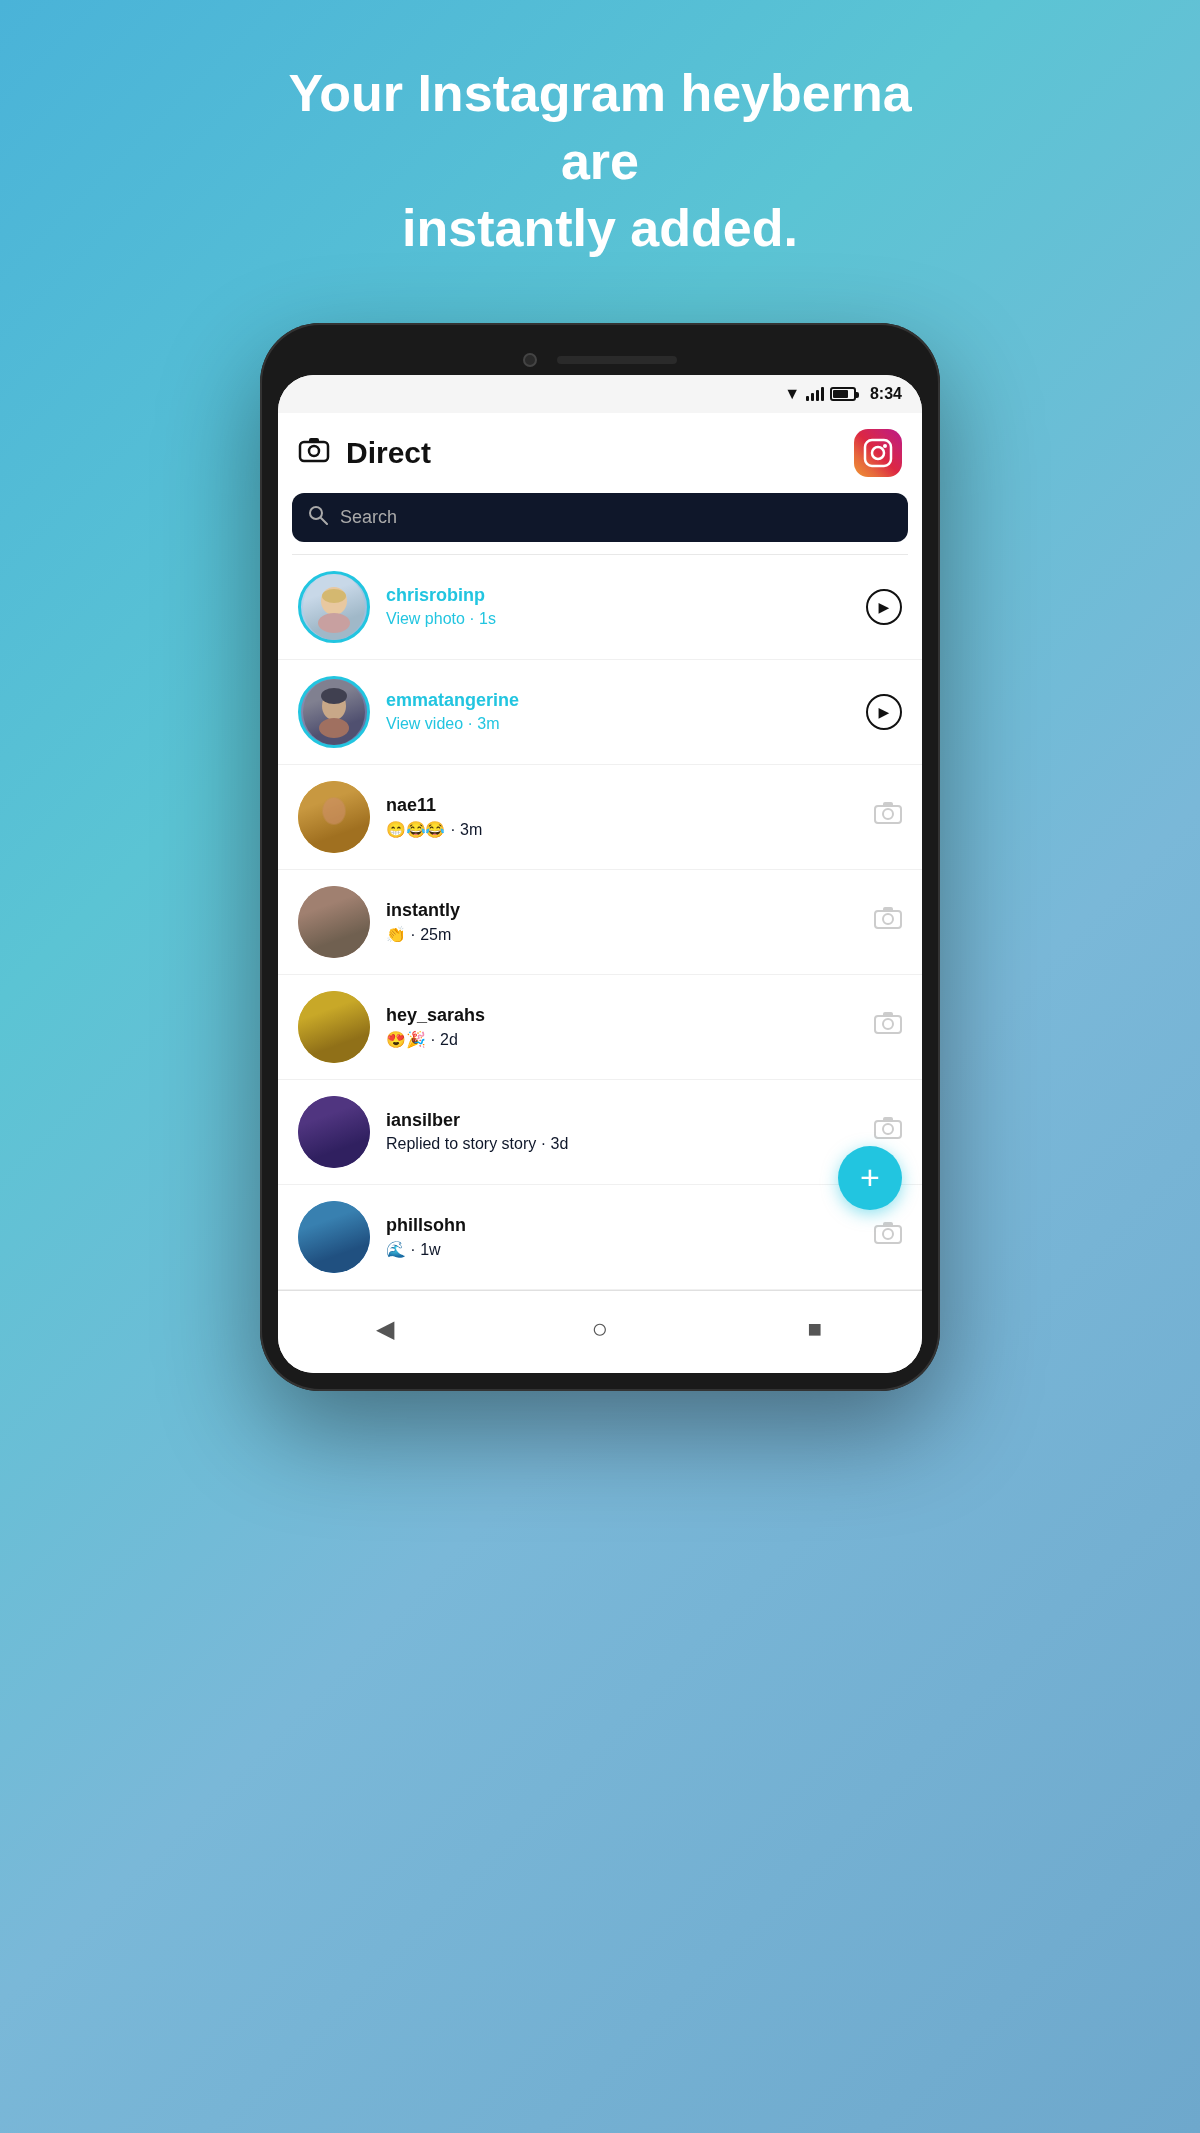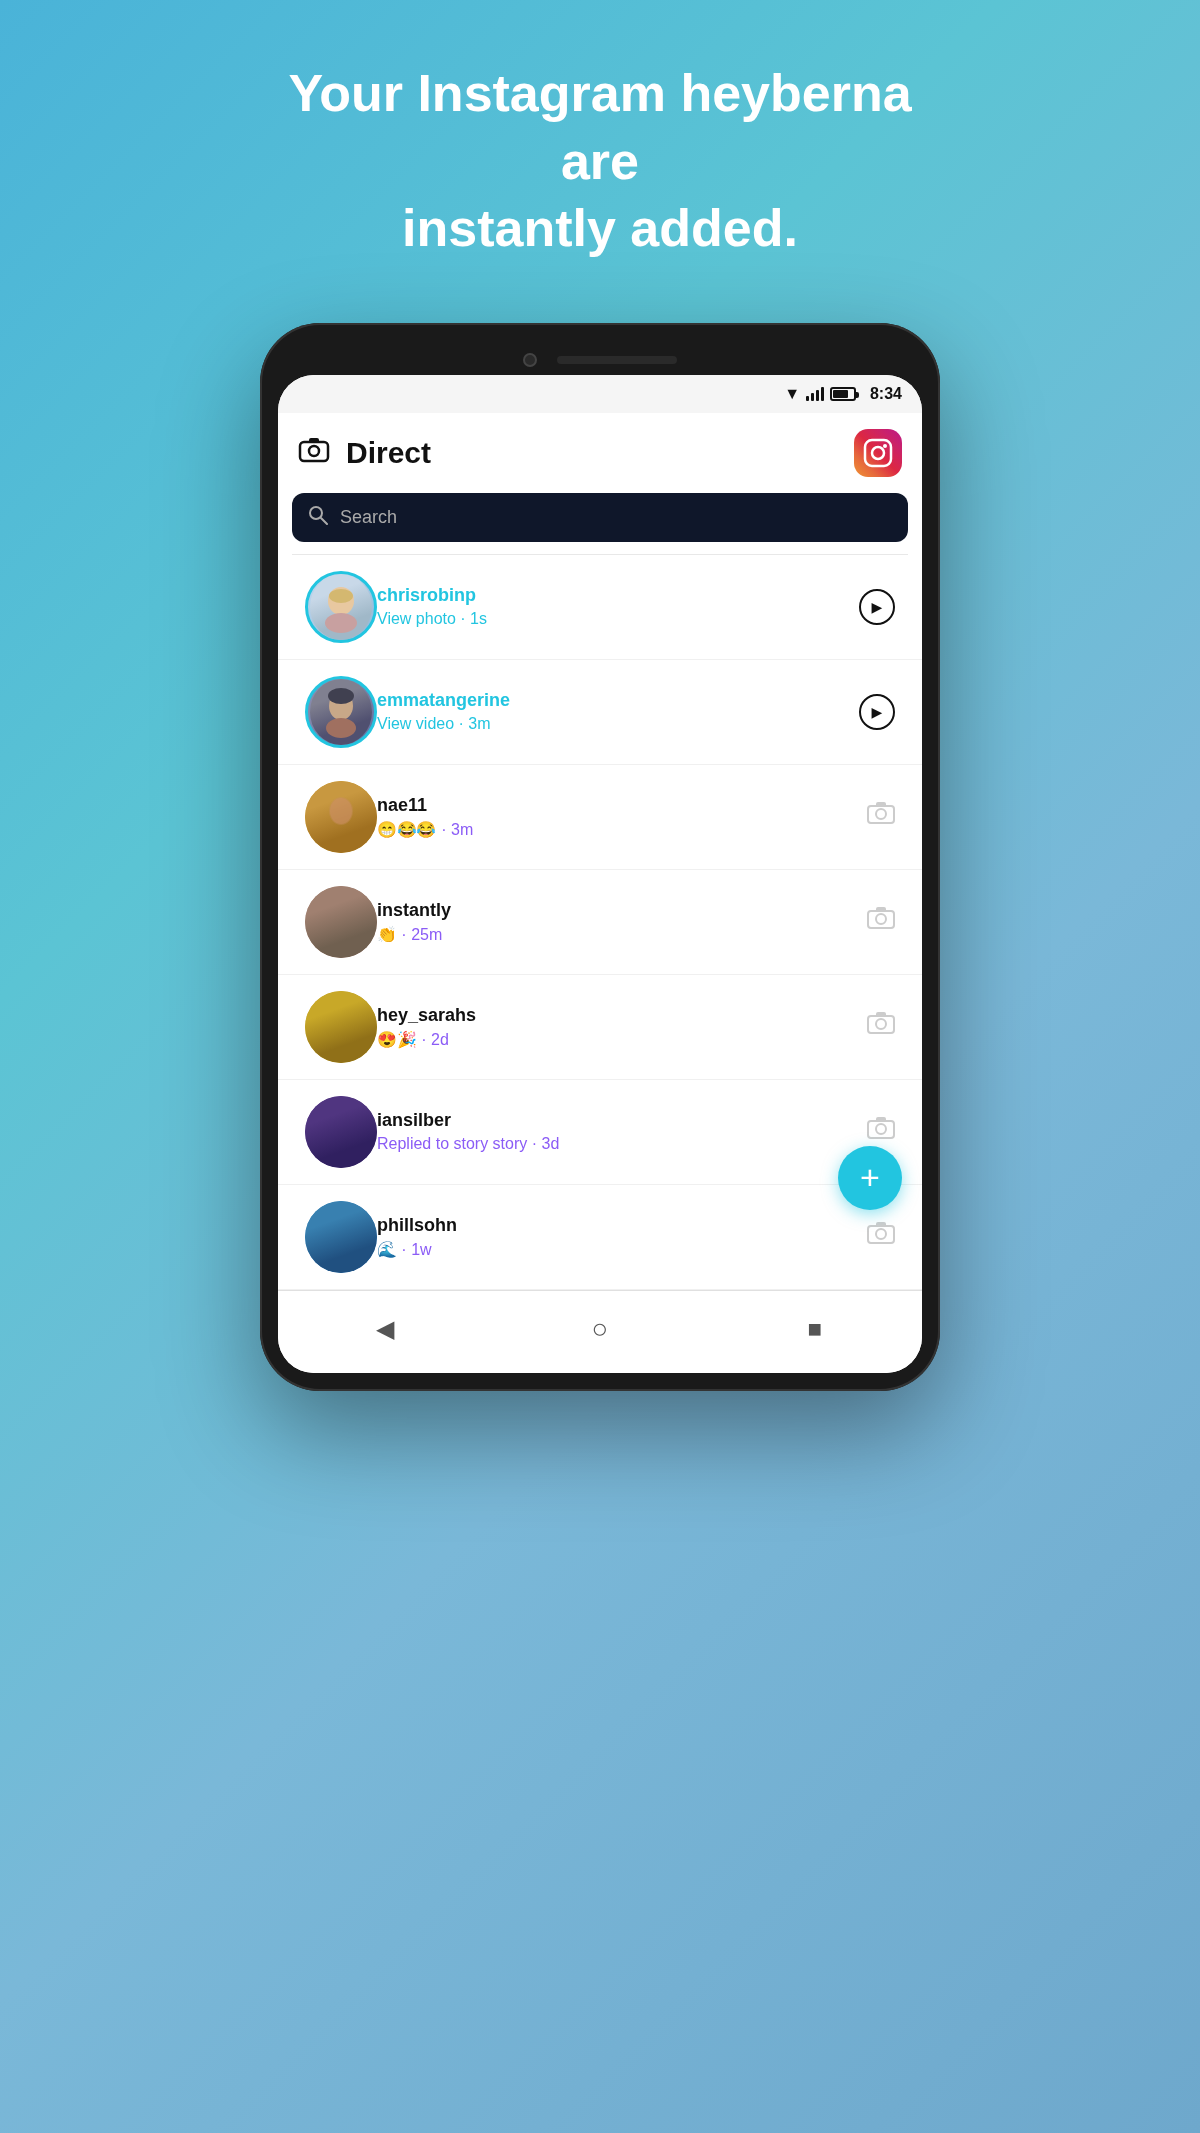--- a/index.html
+++ b/index.html
@@ -167,21 +167,22 @@
       height: 1px;
       background: #e8e8e8;
       margin: 0 14px;
     }
     .messages-list {
       background: white;
     }
     .message-item {
       display: flex;
       align-items: center;
-      padding: 16px 27px;
+      padding: 16px 20px;
+      gap: 16px;
       cursor: pointer;
       border-bottom: 1px solid #f0f0f0;
     }
     .avatar-wrap {
       position: relative;
       flex-shrink: 0;
     }
     .avatar {
       width: 72px;
       height: 72px;
@@ -208,21 +209,21 @@
       margin-bottom: 4px;
     }
     .message-username.active {
       color: #22c5e0;
     }
     .message-username.normal {
       color: #111;
     }
     .message-preview {
       font-size: 16px;
-      color: #8b5cf6;
+      color: #0f172a;
       white-space: nowrap;
       overflow: hidden;
       text-overflow: ellipsis;
     }
     .message-preview.active {
       color: #22c5e0;
       font-weight: 500;
     }
     .message-action {
       flex-shrink: 0;

